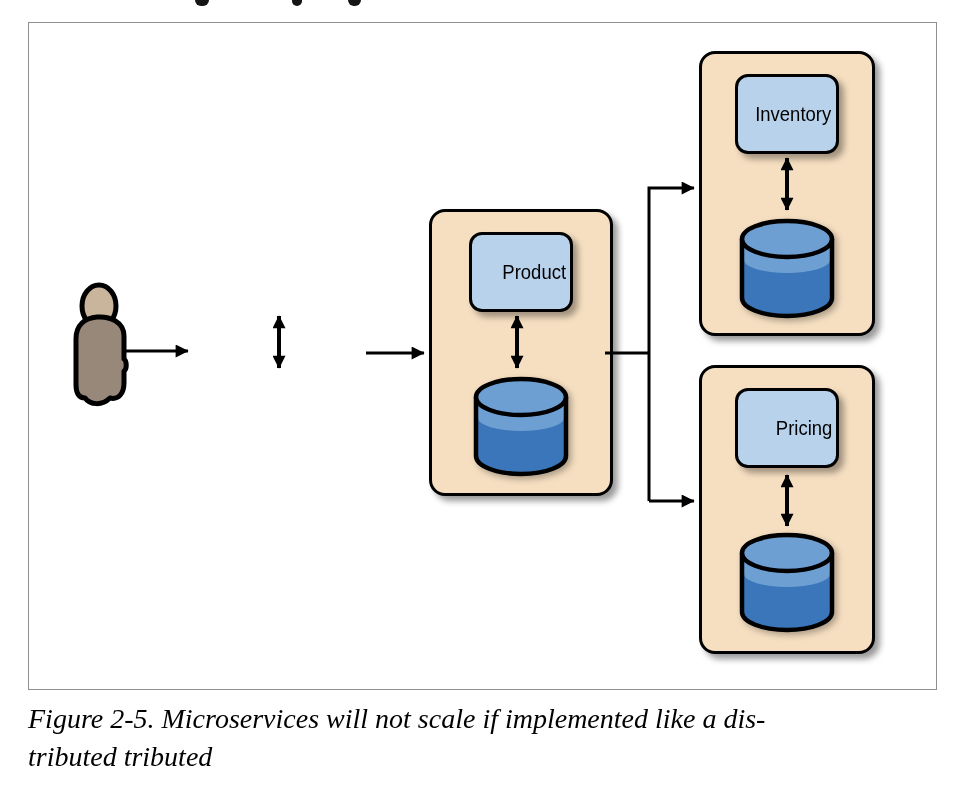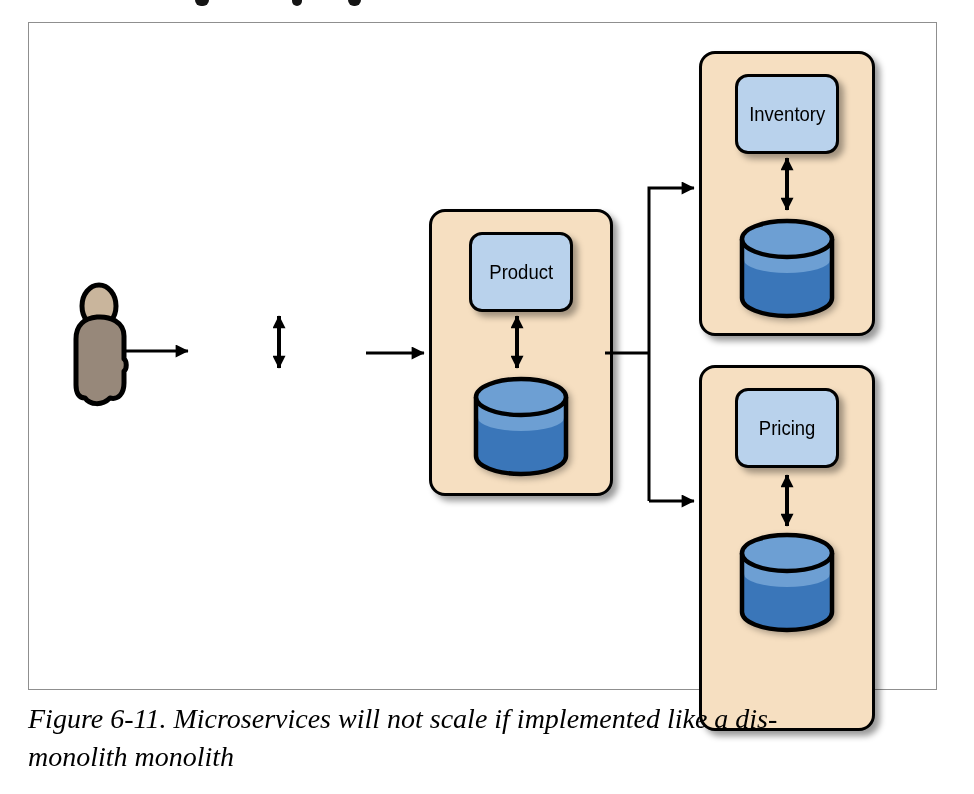--- a/index.html
+++ b/index.html
@@ -18,27 +18,27 @@
     border:1.5px solid #8f8f8f;box-sizing:border-box;background:#ffffff;
   }
 
   .service-container{
     position:absolute;background:#f6dfc1;border:3.5px solid #000;border-radius:16px;
     box-shadow:5px 5px 6px rgba(0,0,0,0.40);box-sizing:border-box;
   }
   #container-category {left:164px;top:186px;width:173px;height:289px;}
   #container-product  {left:400px;top:186px;width:184px;height:287px;}
   #container-inventory{left:670px;top:28px; width:176px;height:285px;}
-  #container-pricing  {left:670px;top:342px;width:176px;height:366px;}
+  #container-pricing  {left:670px;top:342px;width:176px;height:289px;}
 
   .service-box{
     position:absolute;left:50%;top:20px;transform:translateX(-50%);
     width:104px;height:80px;background:#b9d2ec;border:3px solid #000;border-radius:13px;
     box-shadow:5px 5px 6px rgba(0,0,0,0.35);box-sizing:border-box;
-    display:flex;align-items:center;justify-content:center;
+    display:flex;align-items:center;justify-content:flex-end;
   }
   .service-label{
     font-size:21px;color:#000;white-space:nowrap;transform:scaleX(0.88);
     font-family:"Liberation Sans",sans-serif;
   }
 
   .db-svg{
     position:absolute;left:50%;top:164px;transform:translateX(-50%);
     width:96px;height:102px;filter:drop-shadow(3px 3px 3px rgba(0,0,0,0.30));
   }
@@ -124,17 +124,17 @@
       <path class="conn" d="M620,478 L665,478" marker-end="url(#arrow)"></path>
 
       <line class="dbl" x1="250" y1="293" x2="250" y2="345" marker-start="url(#arrow)" marker-end="url(#arrow)"></line>
       <line class="dbl" x1="488" y1="293" x2="488" y2="345" marker-start="url(#arrow)" marker-end="url(#arrow)"></line>
       <line class="dbl" x1="758" y1="135" x2="758" y2="187" marker-start="url(#arrow)" marker-end="url(#arrow)"></line>
       <line class="dbl" x1="758" y1="452" x2="758" y2="503" marker-start="url(#arrow)" marker-end="url(#arrow)"></line>
     </svg>
   </div>
 
   <div class="caption">
-    <div>Figure 6-11. Microservices will not scale if implemented like a dis-</div>
-    <div>monolith monolith</div>
+    <div>Figure 2-5. Microservices will not scale if implemented like a dis-</div>
+    <div>tributed tributed</div>
   </div>
 
 </div>
 
 </body></html>

